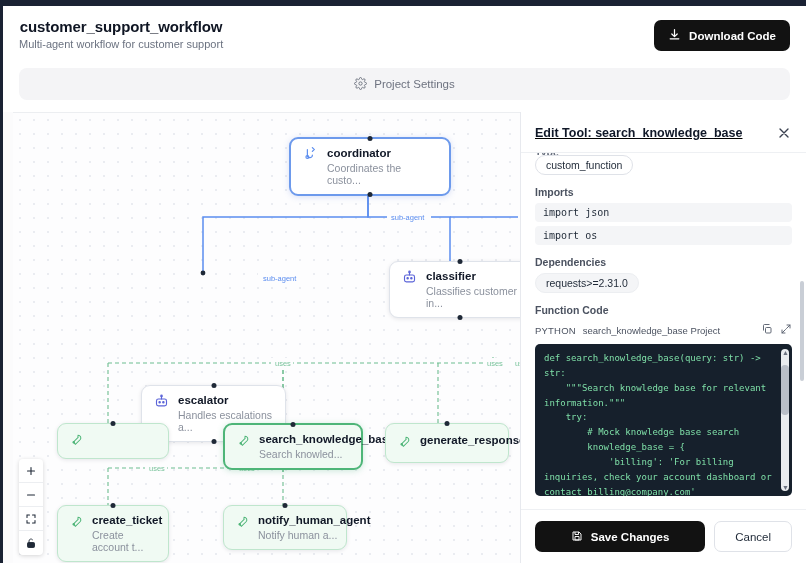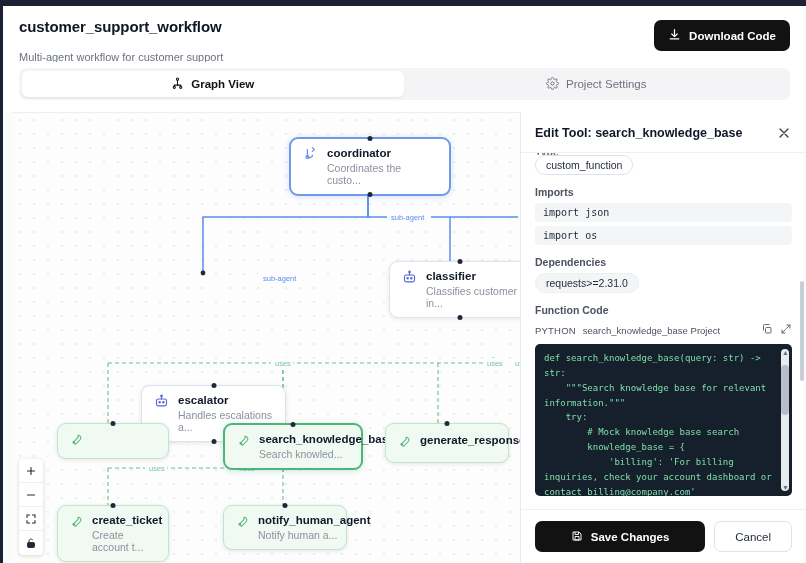--- a/index.html
+++ b/index.html
@@ -18,21 +18,21 @@
     overflow: hidden;
   }
 
   
   .header {
     position: absolute; left: 0; top: 0; right: 0; height: 56px;
     background: #ffffff;
     display: flex; align-items: flex-start; justify-content: space-between;
     padding: 12px 16px 0 16px;
   }
-  .title-block { display: flex; flex-direction: column; gap: 16px; }
+  .title-block { display: flex; flex-direction: column; gap: 3px; text-align: center; }
   .app-title { font-size: 15px; font-weight: bold; color: #0f1523; letter-spacing: -0.1px; }
   .app-sub { font-size: 11px; color: #6b7280; }
   .download-btn {
     display: flex; align-items: center; gap: 8px;
     background: #121212; color: #ffffff;
     border-radius: 7px; padding: 8px 14px;
     font-size: 11.5px; font-weight: bold;
     cursor: pointer; border: none;
     margin-top: 2px;
   }
@@ -118,21 +118,21 @@
   .rf-credit { position: absolute; right: 6px; bottom: 6px; font-size: 8px; color: #9aa0ab; }
 
   
   .panel {
     position: absolute; right: 0; top: 106px; bottom: 0; width: 286px;
     background: #ffffff; border-left: 1px solid #e7e9ee;
     display: flex; flex-direction: column;
   }
   .panel-head {
     display: flex; align-items: center; justify-content: space-between;
-    padding: 13px 14px 11px 14px; border-bottom: 1px solid #eef0f3;
+    padding: 13px 14px 11px 14px; border-bottom: 1px solid #eef0f3; text-decoration: underline;
   }
   .panel-title { font-size: 12.5px; font-weight: bold; color: #101828; }
   .close-x { width: 16px; height: 16px; cursor: pointer; color: #3a4150; }
 
   .panel-body { flex: 1; overflow: hidden; position: relative; padding: 0 14px; }
   .panel-scroll { position:absolute; inset:0; padding: 0 14px; overflow: hidden; }
   .clip-label { font-size: 10.5px; color: #6b7280; font-weight: bold;
                 margin-top: -7px; height: 9px; overflow: hidden; }
   .sec-label { font-size: 10.5px; color: #4b5260; font-weight: bold; margin: 11px 0 5px; }
   .chip {
@@ -201,32 +201,20 @@
             <path d="M7 11l5 5 5-5"></path>
             <path d="M4 20h16"></path>
         </svg>
       </span>
       <span>Download Code</span>
     </button>
   </div>
 
   <div class="tabbar">
     <div class="tabs">
-      <div class="tab active">
-        <span>
-          <svg viewBox="0 0 24 24" fill="none" stroke="currentColor" stroke-width="1.9" stroke-linecap="round">
-            <circle cx="12" cy="4" r="2"></circle>
-              <circle cx="6" cy="19" r="2"></circle>
-              <circle cx="18" cy="19" r="2"></circle>
-            <path d="M12 6v5M6 17v-2h12v2"></path>
-              <path d="M12 11v4"></path>
-          </svg>
-        </span>
-        <span>Graph View</span>
-      </div>
       <div class="tab">
         <span>
           <svg viewBox="0 0 24 24" fill="none" stroke="currentColor" stroke-width="1.8">
             <circle cx="12" cy="12" r="3"></circle>
             <path d="M19.4 15a1.6 1.6 0 0 0 .3 1.8l.1.1a2 2 0 1 1-2.8 2.8l-.1-.1a1.6 1.6 0 0 0-1.8-.3 1.6 1.6 0 0 0-1 1.5V21a2 2 0 1 1-4 0v-.1A1.6 1.6 0 0 0 9 19.4a1.6 1.6 0 0 0-1.8.3l-.1.1a2 2 0 1 1-2.8-2.8l.1-.1a1.6 1.6 0 0 0 .3-1.8 1.6 1.6 0 0 0-1.5-1H3a2 2 0 1 1 0-4h.1A1.6 1.6 0 0 0 4.6 9a1.6 1.6 0 0 0-.3-1.8l-.1-.1a2 2 0 1 1 2.8-2.8l.1.1a1.6 1.6 0 0 0 1.8.3H9a1.6 1.6 0 0 0 1-1.5V3a2 2 0 1 1 4 0v.1a1.6 1.6 0 0 0 1 1.5 1.6 1.6 0 0 0 1.8-.3l.1-.1a2 2 0 1 1 2.8 2.8l-.1.1a1.6 1.6 0 0 0-.3 1.8V9a1.6 1.6 0 0 0 1.5 1H21a2 2 0 1 1 0 4h-.1a1.6 1.6 0 0 0-1.5 1z"></path>
           </svg>
         </span>
         <span>Project Settings</span>
       </div>
     </div>

